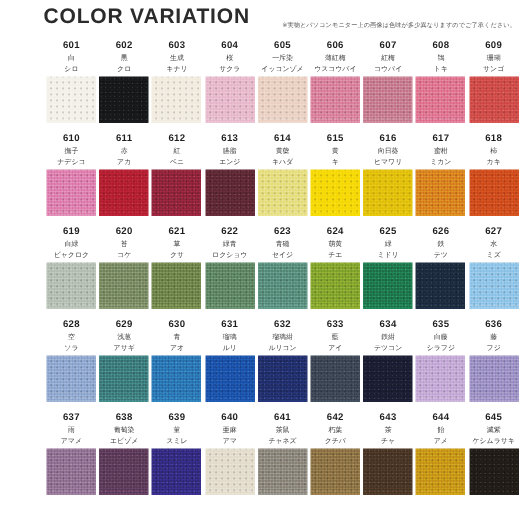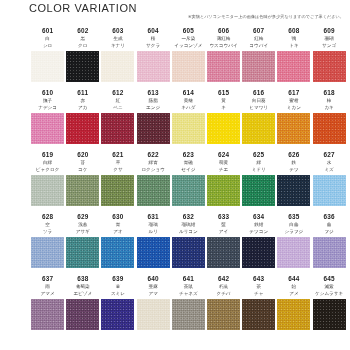--- a/index.html
+++ b/index.html
@@ -9,21 +9,21 @@
     background:#ffffff;
     font-family:"Liberation Sans","DejaVu Sans",sans-serif;
     color:#2b2b2b;
     -webkit-font-smoothing:antialiased;
   }
   #page{position:relative;width:350px;height:350px;}
 
   
   .page-title{
     position:absolute;left:29px;top:2px;
-    font-size:11px;font-weight:normal;letter-spacing:.55px;
+    font-size:14px;font-weight:bold;letter-spacing:.55px;
     color:#2b2b2b;white-space:nowrap;
   }
   .disclaimer{
     position:absolute;right:6px;top:14px;
     font-size:4.1px;letter-spacing:.08px;
     color:#555;white-space:nowrap;
     transform:scale(1);transform-origin:right top;
   }
 
   

